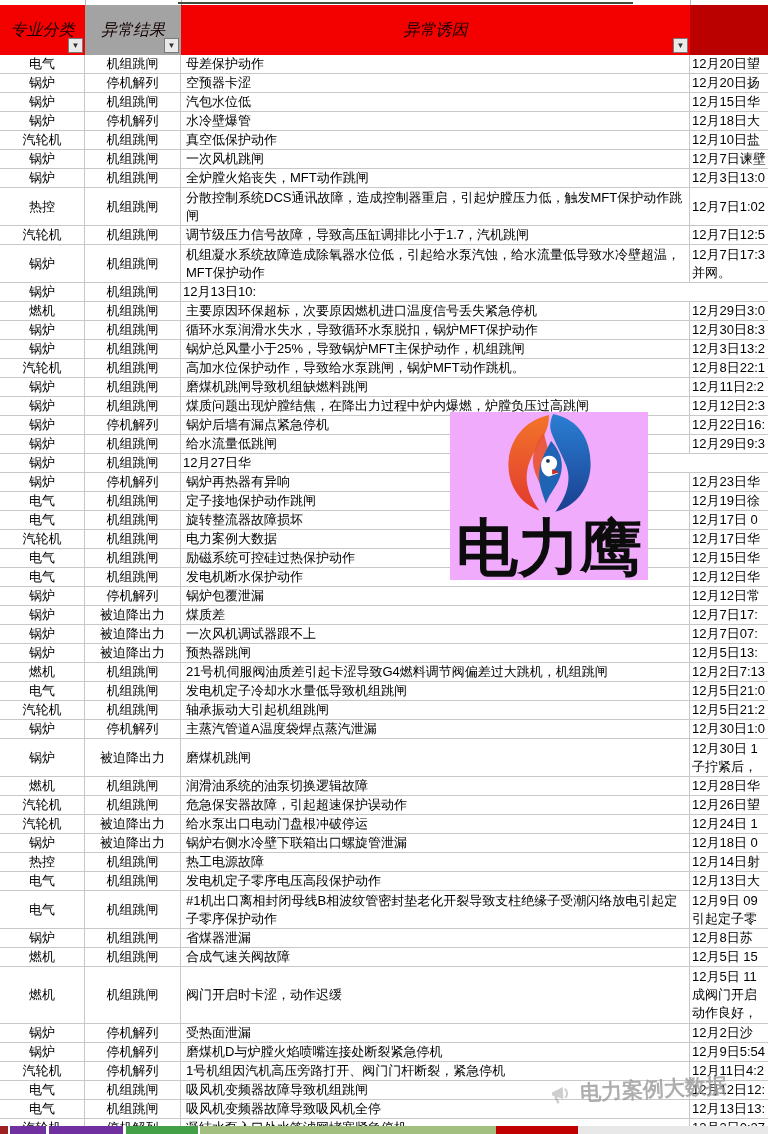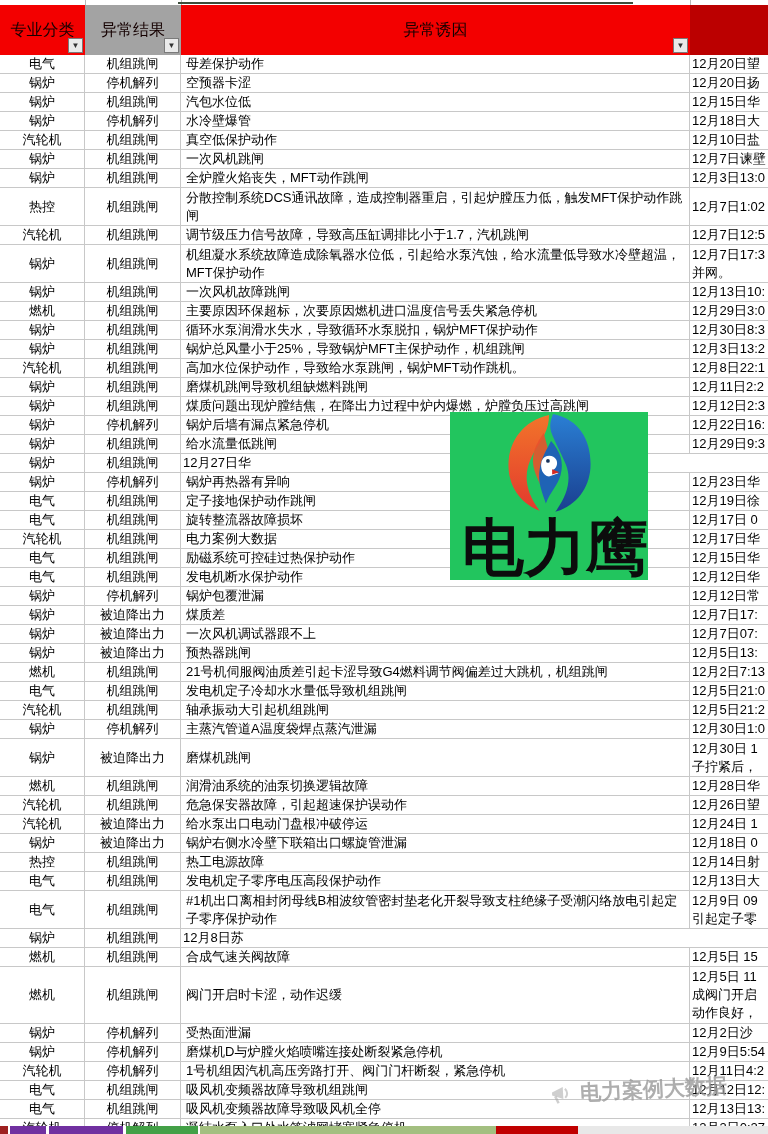--- a/index.html
+++ b/index.html
@@ -3,37 +3,37 @@
 <meta charset="utf-8">
 <style>
   html,body{margin:0;padding:0;background:#fff;}
   .screen{position:relative;width:768px;height:1134px;background:#fff;overflow:hidden;
           font-family:"Liberation Sans",sans-serif;color:#000;}
   
   .top-strip{position:absolute;left:0;top:0;width:768px;height:5px;background:#fff;}
   .vline{position:absolute;top:0;width:1px;height:5px;background:#b9b9b9;}
   .darkseg{position:absolute;top:2px;height:2px;background:#3d4d3a;}
   
-  .header{position:absolute;left:0;top:5px;width:675px;height:50px;}
+  .header{position:absolute;left:0;top:5px;width:675px;height:50px;font-style:italic;}
   .hcell{position:absolute;top:0;height:50px;display:flex;align-items:center;justify-content:center;
          font-size:16px;color:#150000;}
   .filter-btn{position:absolute;right:2px;bottom:2px;width:15px;height:15px;background:#eaeaea;
               border:1px solid #7a7a7a;box-sizing:border-box;display:flex;align-items:center;
               justify-content:center;font-size:8px;color:#333;cursor:pointer;}
   
   .rows{position:absolute;left:0;top:55px;width:768px;}
   .row{display:flex;box-sizing:border-box;border-bottom:1px solid #c8c8c8;background:transparent;}
   .cell{box-sizing:border-box;border-right:1px solid #c8c8c8;display:flex;align-items:center;
         font-size:13px;line-height:18px;color:#000;}
   .col1{width:85px;justify-content:center;text-align:left;}
   .col2{width:96px;justify-content:center;text-align:right;}
   .col3{width:509px;padding:0 5px;}
   .col4{width:78px;padding-left:2px;border-right:none;white-space:pre;overflow:hidden;}
   
-  .logo-wm{position:absolute;left:450px;top:412px;width:198px;background:#22c55e;text-align:right;}
+  .logo-wm{position:absolute;left:450px;top:412px;width:198px;background:#f0abfc;text-align:center;}
   .logo-wm svg{display:block;margin:0 auto;}
   .logo-text{font-size:62px;font-weight:bold;line-height:64px;color:#0c0c0c;
              font-family:"DejaVu Sans",sans-serif;}
   
   .footer-wm{position:absolute;left:550px;top:1076px;display:flex;align-items:center;gap:4px;
              color:#9a9a9a;opacity:.8;transform:rotate(-3deg);font-size:21px;font-weight:bold;
              white-space:nowrap;}
   
   .bottom-strip{position:absolute;left:0;top:1126px;width:768px;height:8px;background:#fff;}
   .seg{position:absolute;top:0;height:8px;}
@@ -134,21 +134,20 @@
       <div class="cell col1">锅炉</div>
       <div class="cell col2">机组跳闸</div>
       <div class="cell col3">机组凝水系统故障造成除氧器水位低，引起给水泵汽蚀，给水流量低导致水冷壁超温，MFT保护动作</div>
       <div class="cell col4">12月7日17:3
 并网。</div>
     </div>
 
     <div class="row" style="height: 19px;">
       <div class="cell col1">锅炉</div>
       <div class="cell col2">机组跳闸</div>
-      <div class="cell col3">一次风机故障跳闸</div>
       <div class="cell col4">12月13日10:</div>
     </div>
 
     <div class="row" style="height: 19px;">
       <div class="cell col1">燃机</div>
       <div class="cell col2">机组跳闸</div>
       <div class="cell col3">主要原因环保超标，次要原因燃机进口温度信号丢失紧急停机</div>
       <div class="cell col4">12月29日3:0</div>
     </div>
 
@@ -359,20 +358,21 @@
       <div class="cell col1">电气</div>
       <div class="cell col2">机组跳闸</div>
       <div class="cell col3">#1机出口离相封闭母线B相波纹管密封垫老化开裂导致支柱绝缘子受潮闪络放电引起定子零序保护动作</div>
       <div class="cell col4">12月9日 09
 引起定子零</div>
     </div>
 
     <div class="row" style="height: 19px;">
       <div class="cell col1">锅炉</div>
       <div class="cell col2">机组跳闸</div>
+      <div class="cell col3">省煤器泄漏</div>
       <div class="cell col4">12月8日苏</div>
     </div>
 
     <div class="row" style="height: 19px;">
       <div class="cell col1">燃机</div>
       <div class="cell col2">机组跳闸</div>
       <div class="cell col3">合成气速关阀故障</div>
       <div class="cell col4">12月5日 15</div>
     </div>
 

